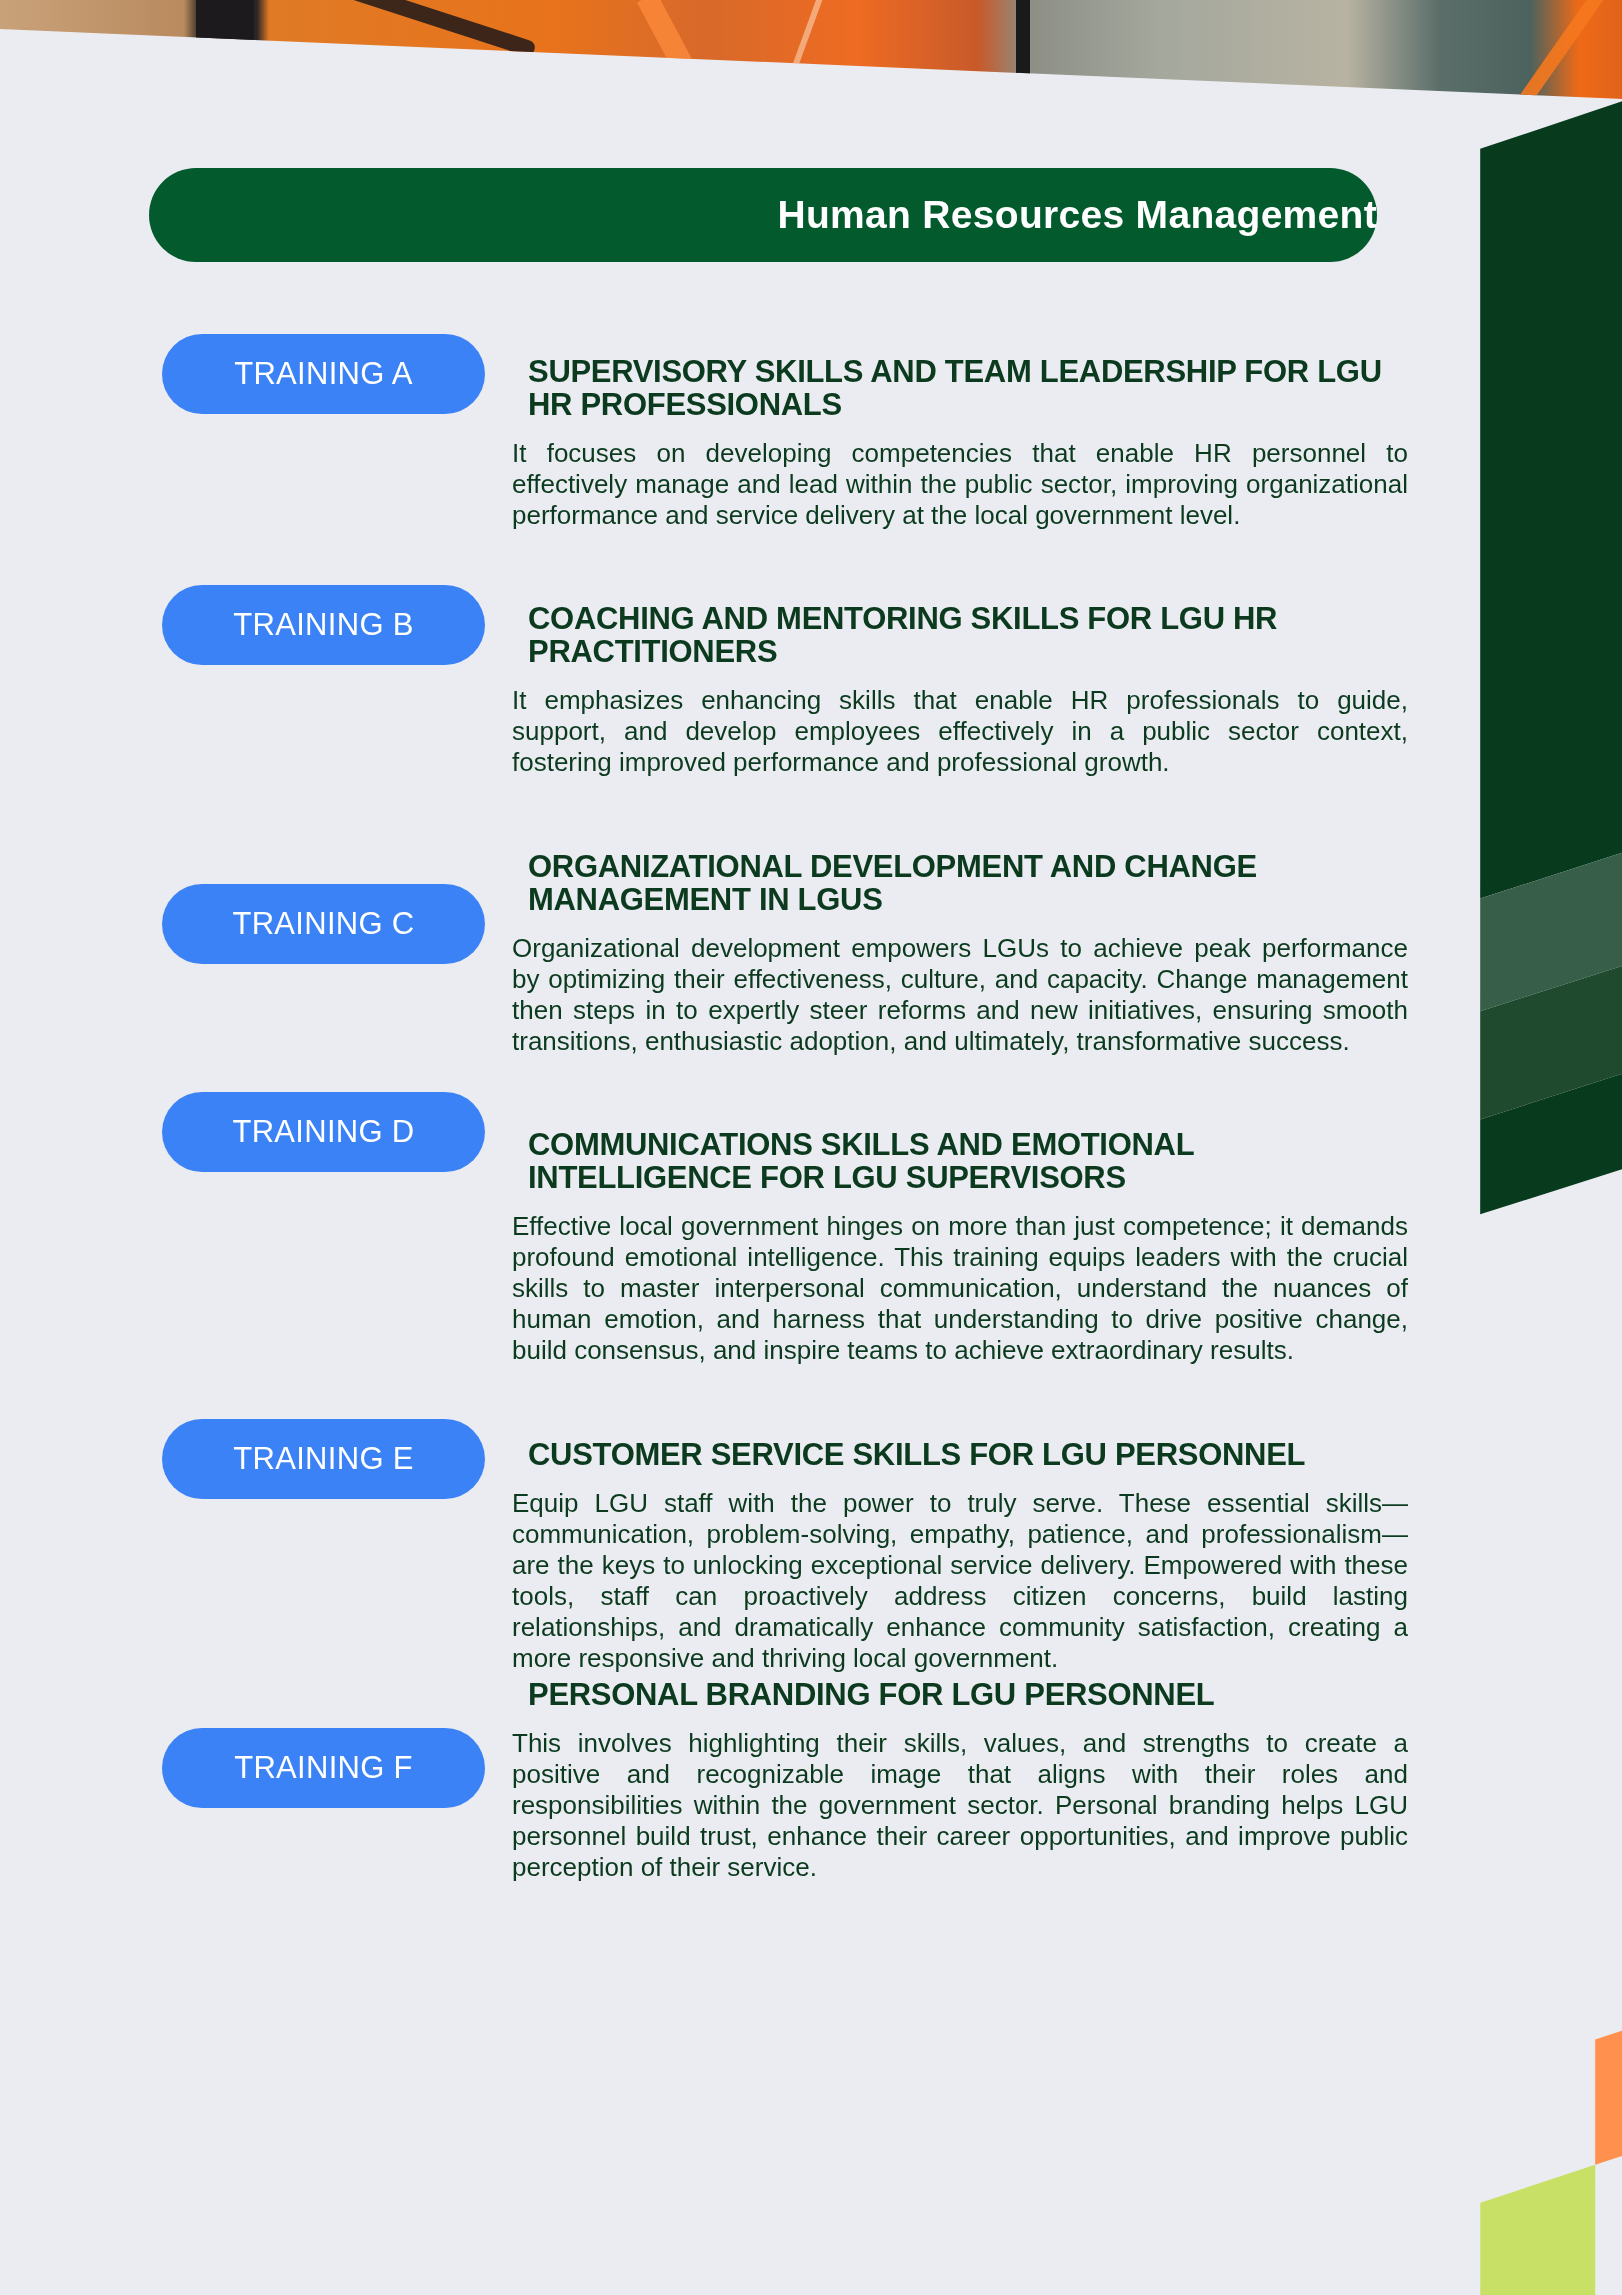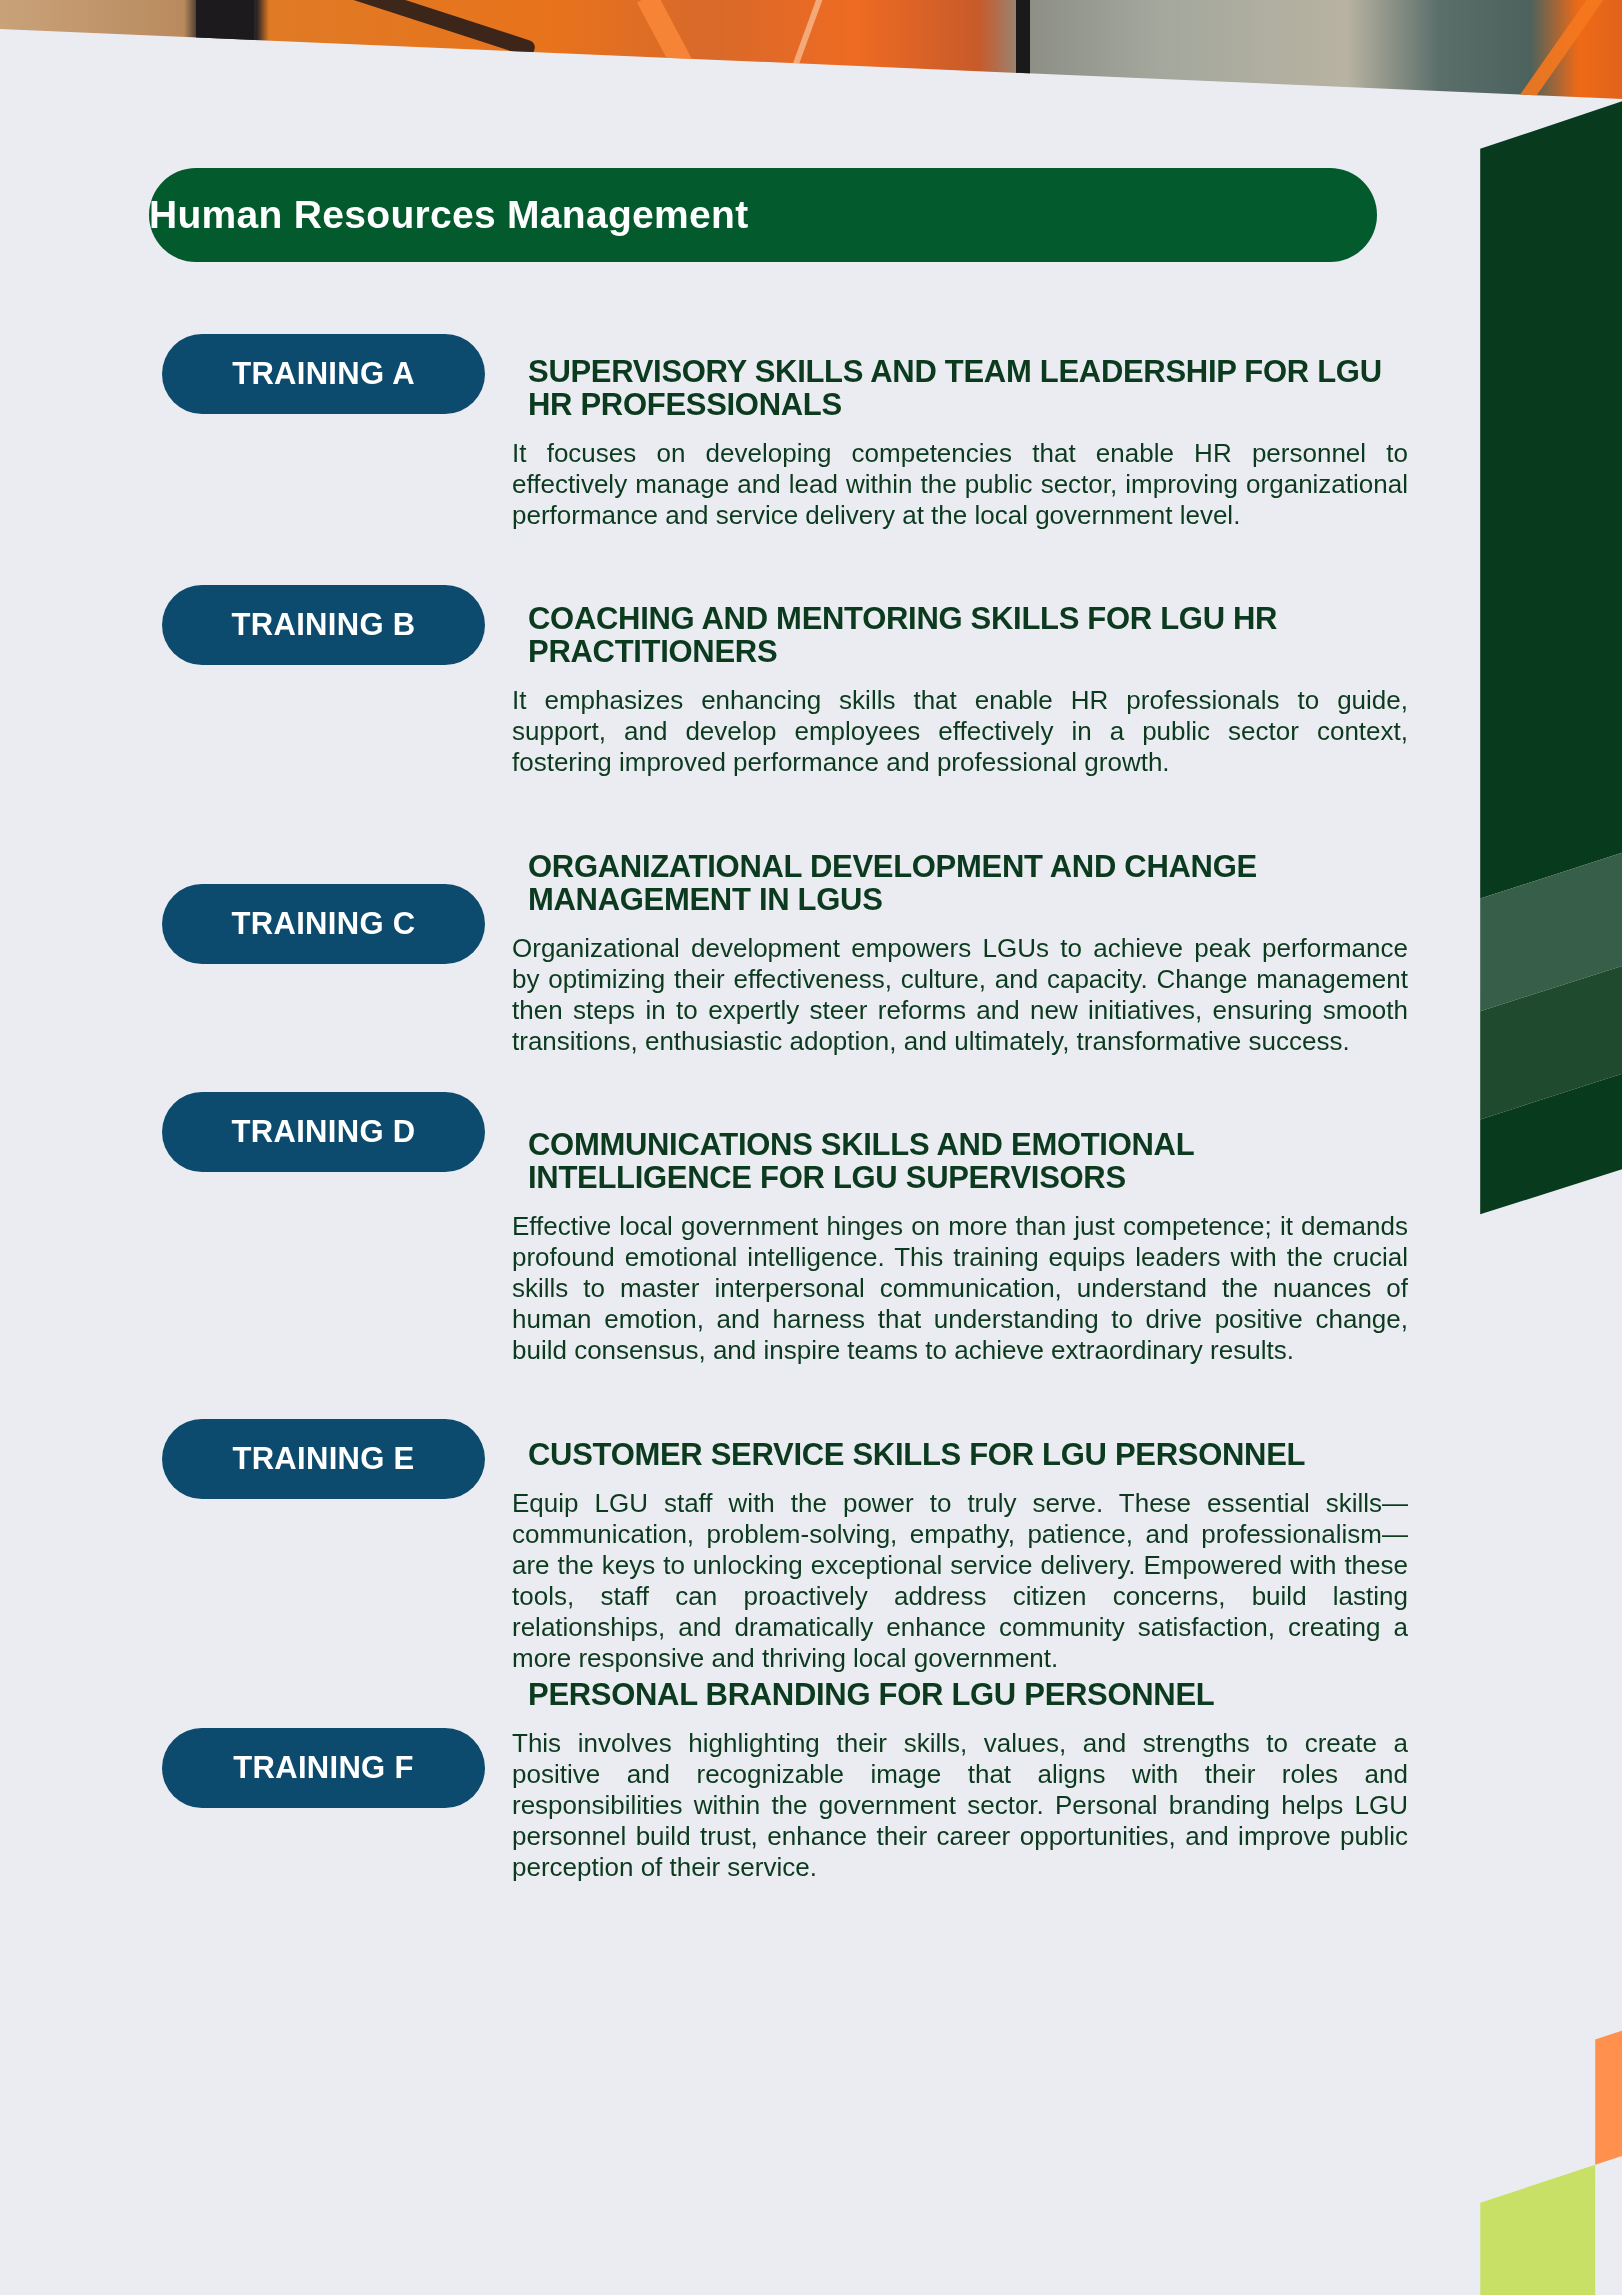--- a/index.html
+++ b/index.html
@@ -29,31 +29,31 @@
   .side-panel {
     position: absolute; left: 1480px; top: 98px; width: 143px; height: 1120px;
   }
   .side-panel svg { display:block; }
 
   .deco-bottom { position:absolute; left: 1480px; top: 2020px; width: 143px; height: 275px; }
 
   .banner {
     position: absolute; left: 149px; top: 168px; width: 1228px; height: 94px;
     background: #035a2d; border-radius: 47px;
-    display: flex; align-items: center; justify-content: flex-start;
+    display: flex; align-items: center; justify-content: flex-end;
   }
   .banner-title {
     color: #ffffff; font-weight: 700; font-size: 39px; letter-spacing: 0.3px;
   }
 
   .pill {
     position: absolute; left: 162px; width: 323px; height: 80px;
-    background: #0c4a6e; border-radius: 40px;
+    background: #3b82f6; border-radius: 40px;
     display: flex; align-items: center; justify-content: center;
-    color: #ffffff; font-size: 31px; font-weight: 700; letter-spacing: 0.3px;
+    color: #ffffff; font-size: 31px; font-weight: 400; letter-spacing: 0.3px;
   }
   .entry {
     position: absolute; left: 512px; width: 896px; color: #0b3a1e;
   }
   .entry-heading {
     font-weight: 700; font-size: 31px; line-height: 33px; margin: 16px;
     text-transform: uppercase; letter-spacing: -0.3px;
   }
   .entry-body {
     margin: 17px 0 0 0; font-size: 26px; line-height: 31px; text-align: justify;

